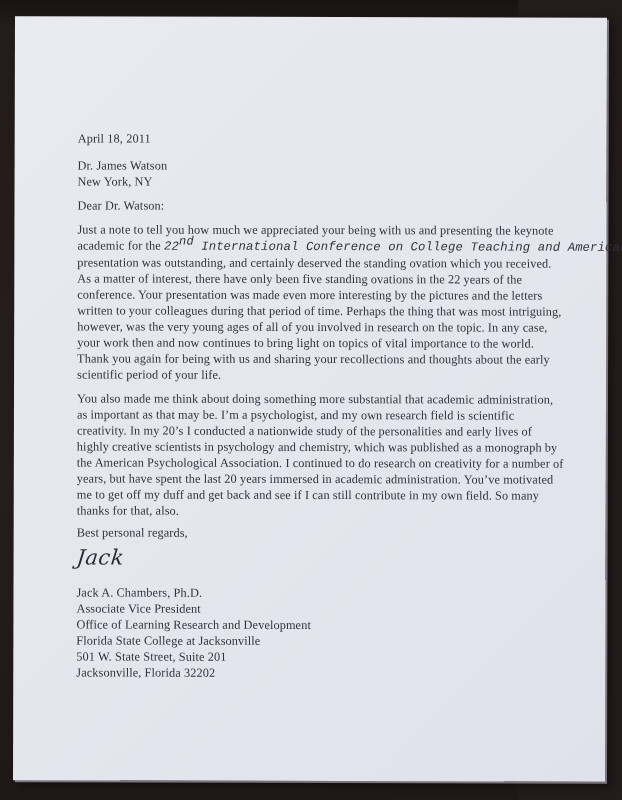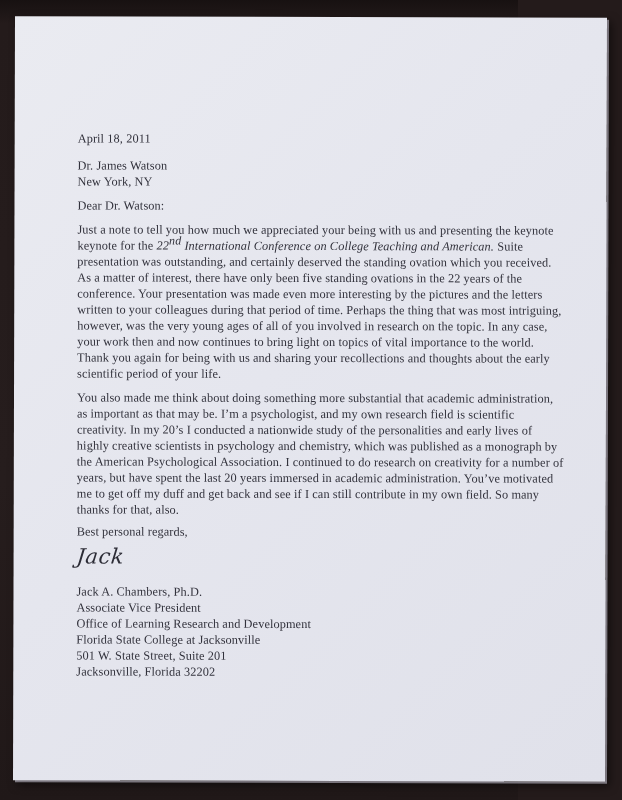--- a/index.html
+++ b/index.html
@@ -28,21 +28,21 @@
     box-shadow: 2px 2px 0 rgba(205, 203, 216, 0.55), 4px 4px 10px rgba(0,0,0,0.55);
   }
   .content {
     padding: 114px 40px 0 63px;
     color: #32323c;
     font-size: 12.3px;
     line-height: 16px;
     letter-spacing: 0.1px;
   }
   .line { white-space: nowrap; }
-  .it { font-style: italic; }
+  .it { font-style: italic; font-family: Liberation Mono, monospace; }
   sup.it {
     font-style: italic;
     font-size: 12px;
     line-height: 0;
     vertical-align: super;
   }
   .recipient { margin-top: 11px; }
   .salutation { margin-top: 8px; }
   .para1 { margin-top: 8px; }
   .para2 { margin-top: 8px; }
@@ -71,21 +71,21 @@
 
       <div class="recipient">
         <div class="line">Dr. James Watson</div>
         <div class="line">New York, NY</div>
       </div>
 
       <div class="line salutation">Dear Dr. Watson:</div>
 
       <div class="para1">
         <div class="line">Just a note to tell you how much we appreciated your being with us and presenting the keynote</div>
-        <div class="line"><span>keynote for the </span><span class="it">22</span><sup class="it">nd</sup><span class="it"> International Conference on College Teaching and American.</span><span> Suite</span></div>
+        <div class="line"><span>academic for the </span><span class="it">22</span><sup class="it">nd</sup><span class="it"> International Conference on College Teaching and American.</span><span> Suite</span></div>
         <div class="line">presentation was outstanding, and certainly deserved the standing ovation which you received.</div>
         <div class="line">As a matter of interest, there have only been five standing ovations in the 22 years of the</div>
         <div class="line">conference. Your presentation was made even more interesting by the pictures and the letters</div>
         <div class="line">written to your colleagues during that period of time. Perhaps the thing that was most intriguing,</div>
         <div class="line">however, was the very young ages of all of you involved in research on the topic. In any case,</div>
         <div class="line">your work then and now continues to bring light on topics of vital importance to the world.</div>
         <div class="line">Thank you again for being with us and sharing your recollections and thoughts about the early</div>
         <div class="line">scientific period of your life.</div>
       </div>
 

